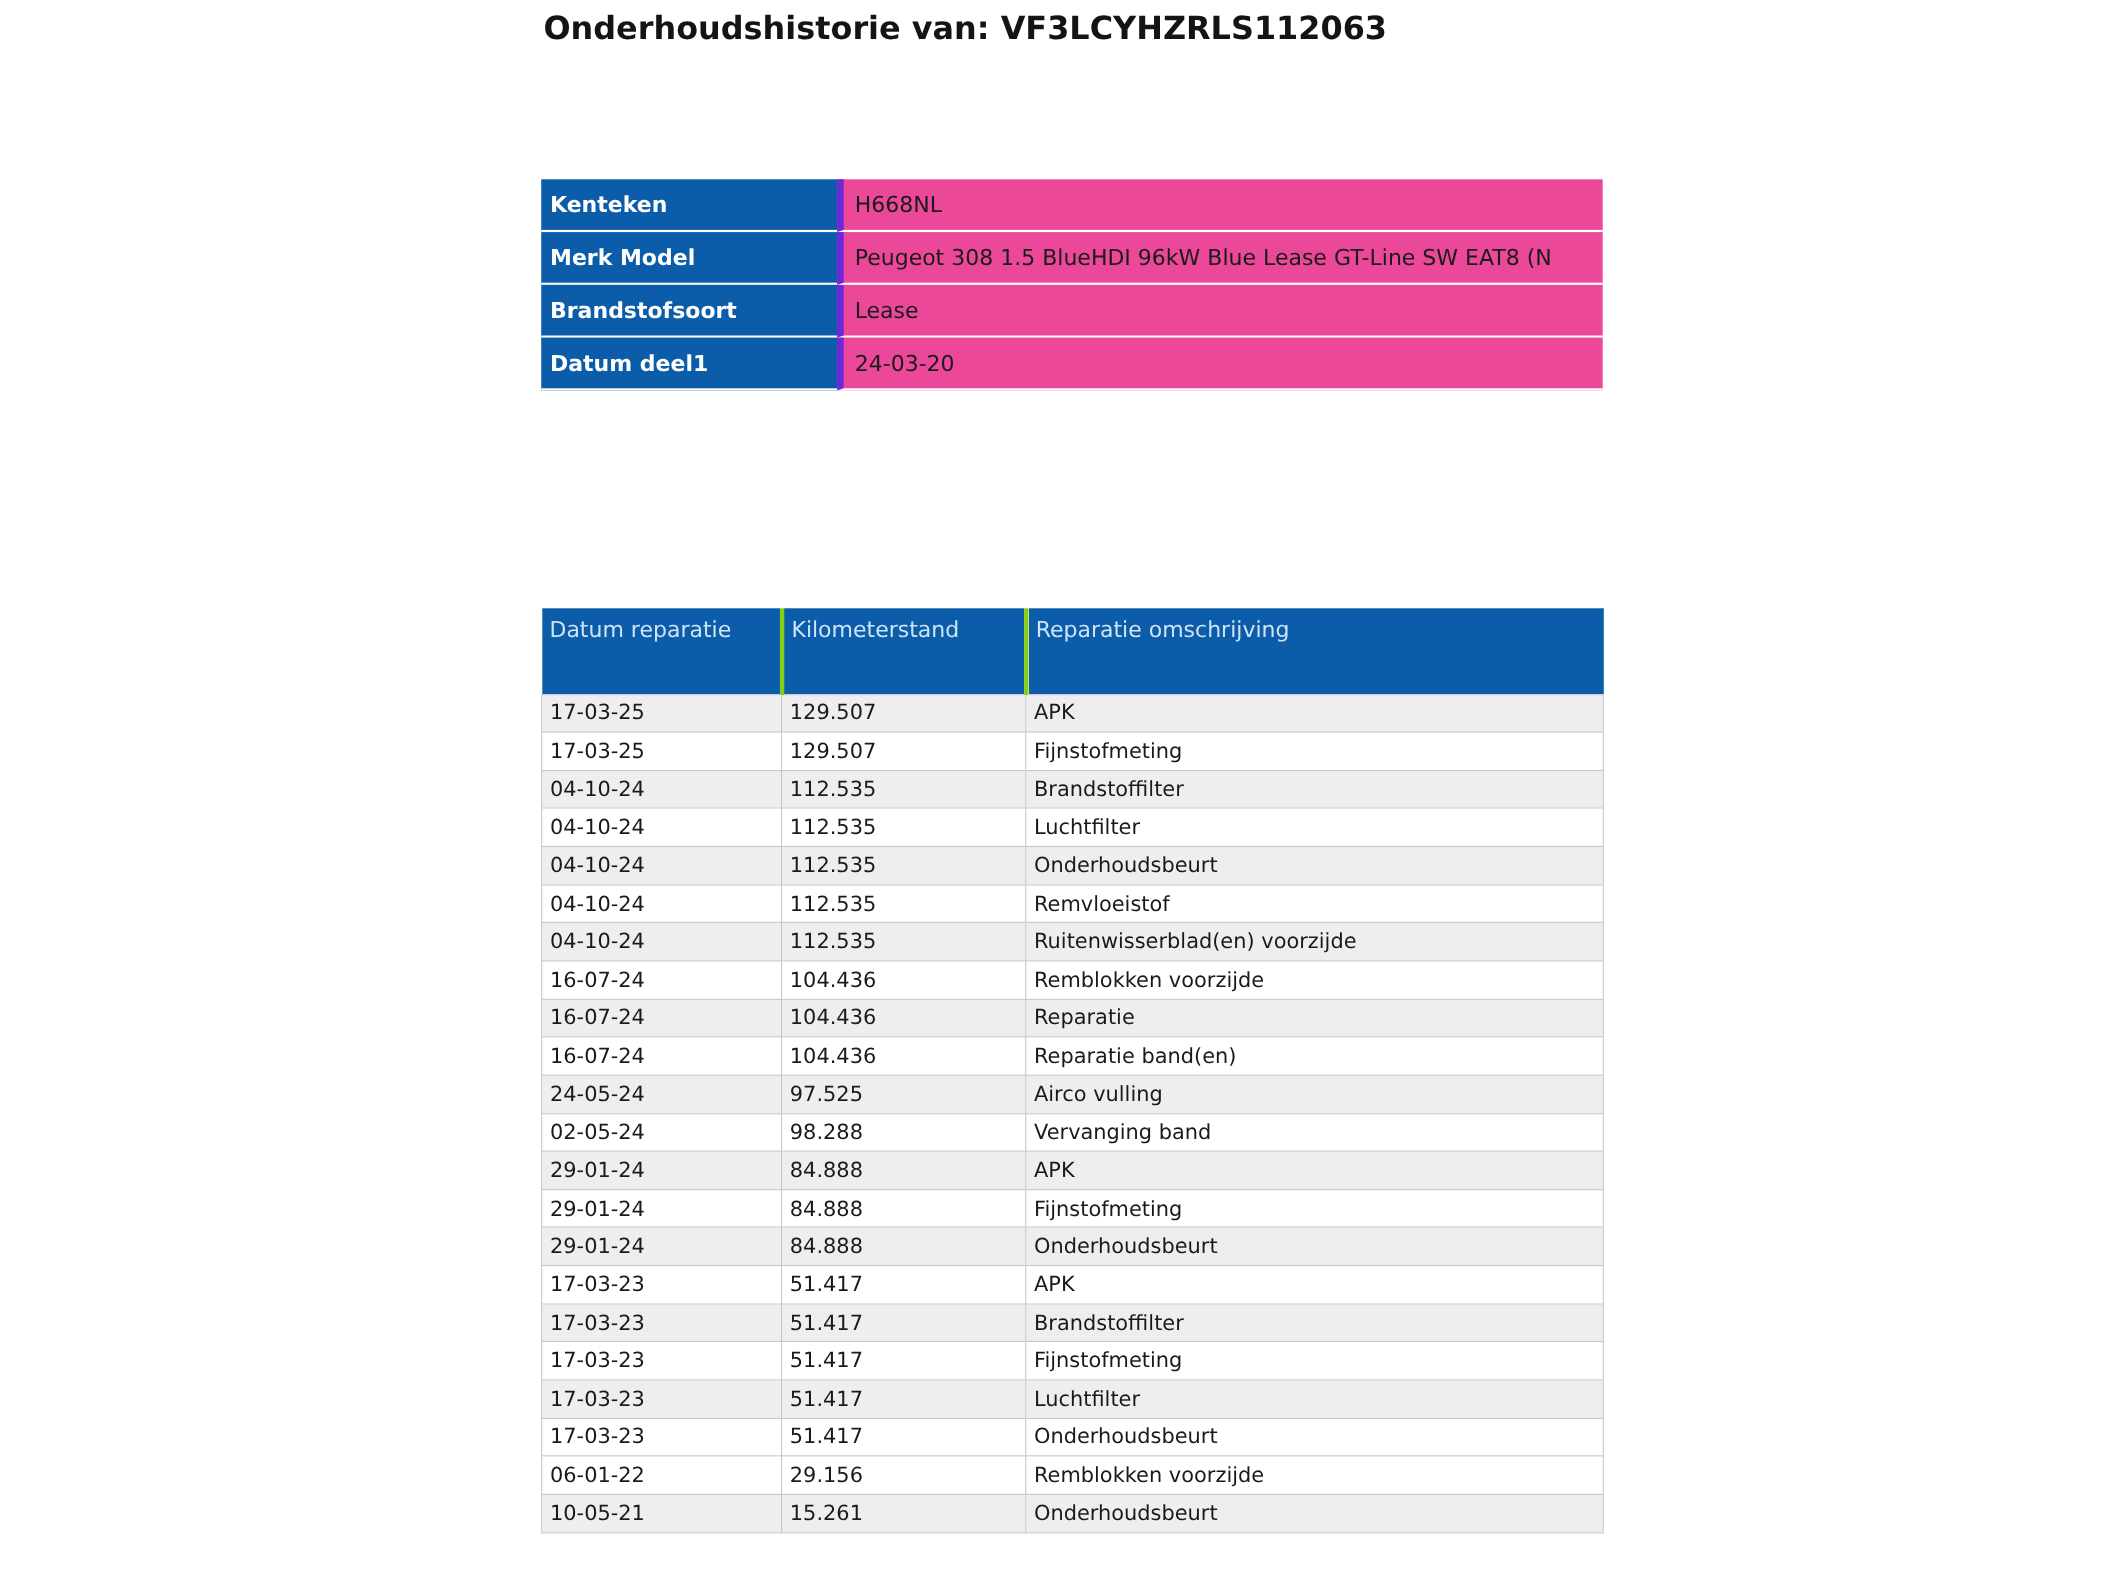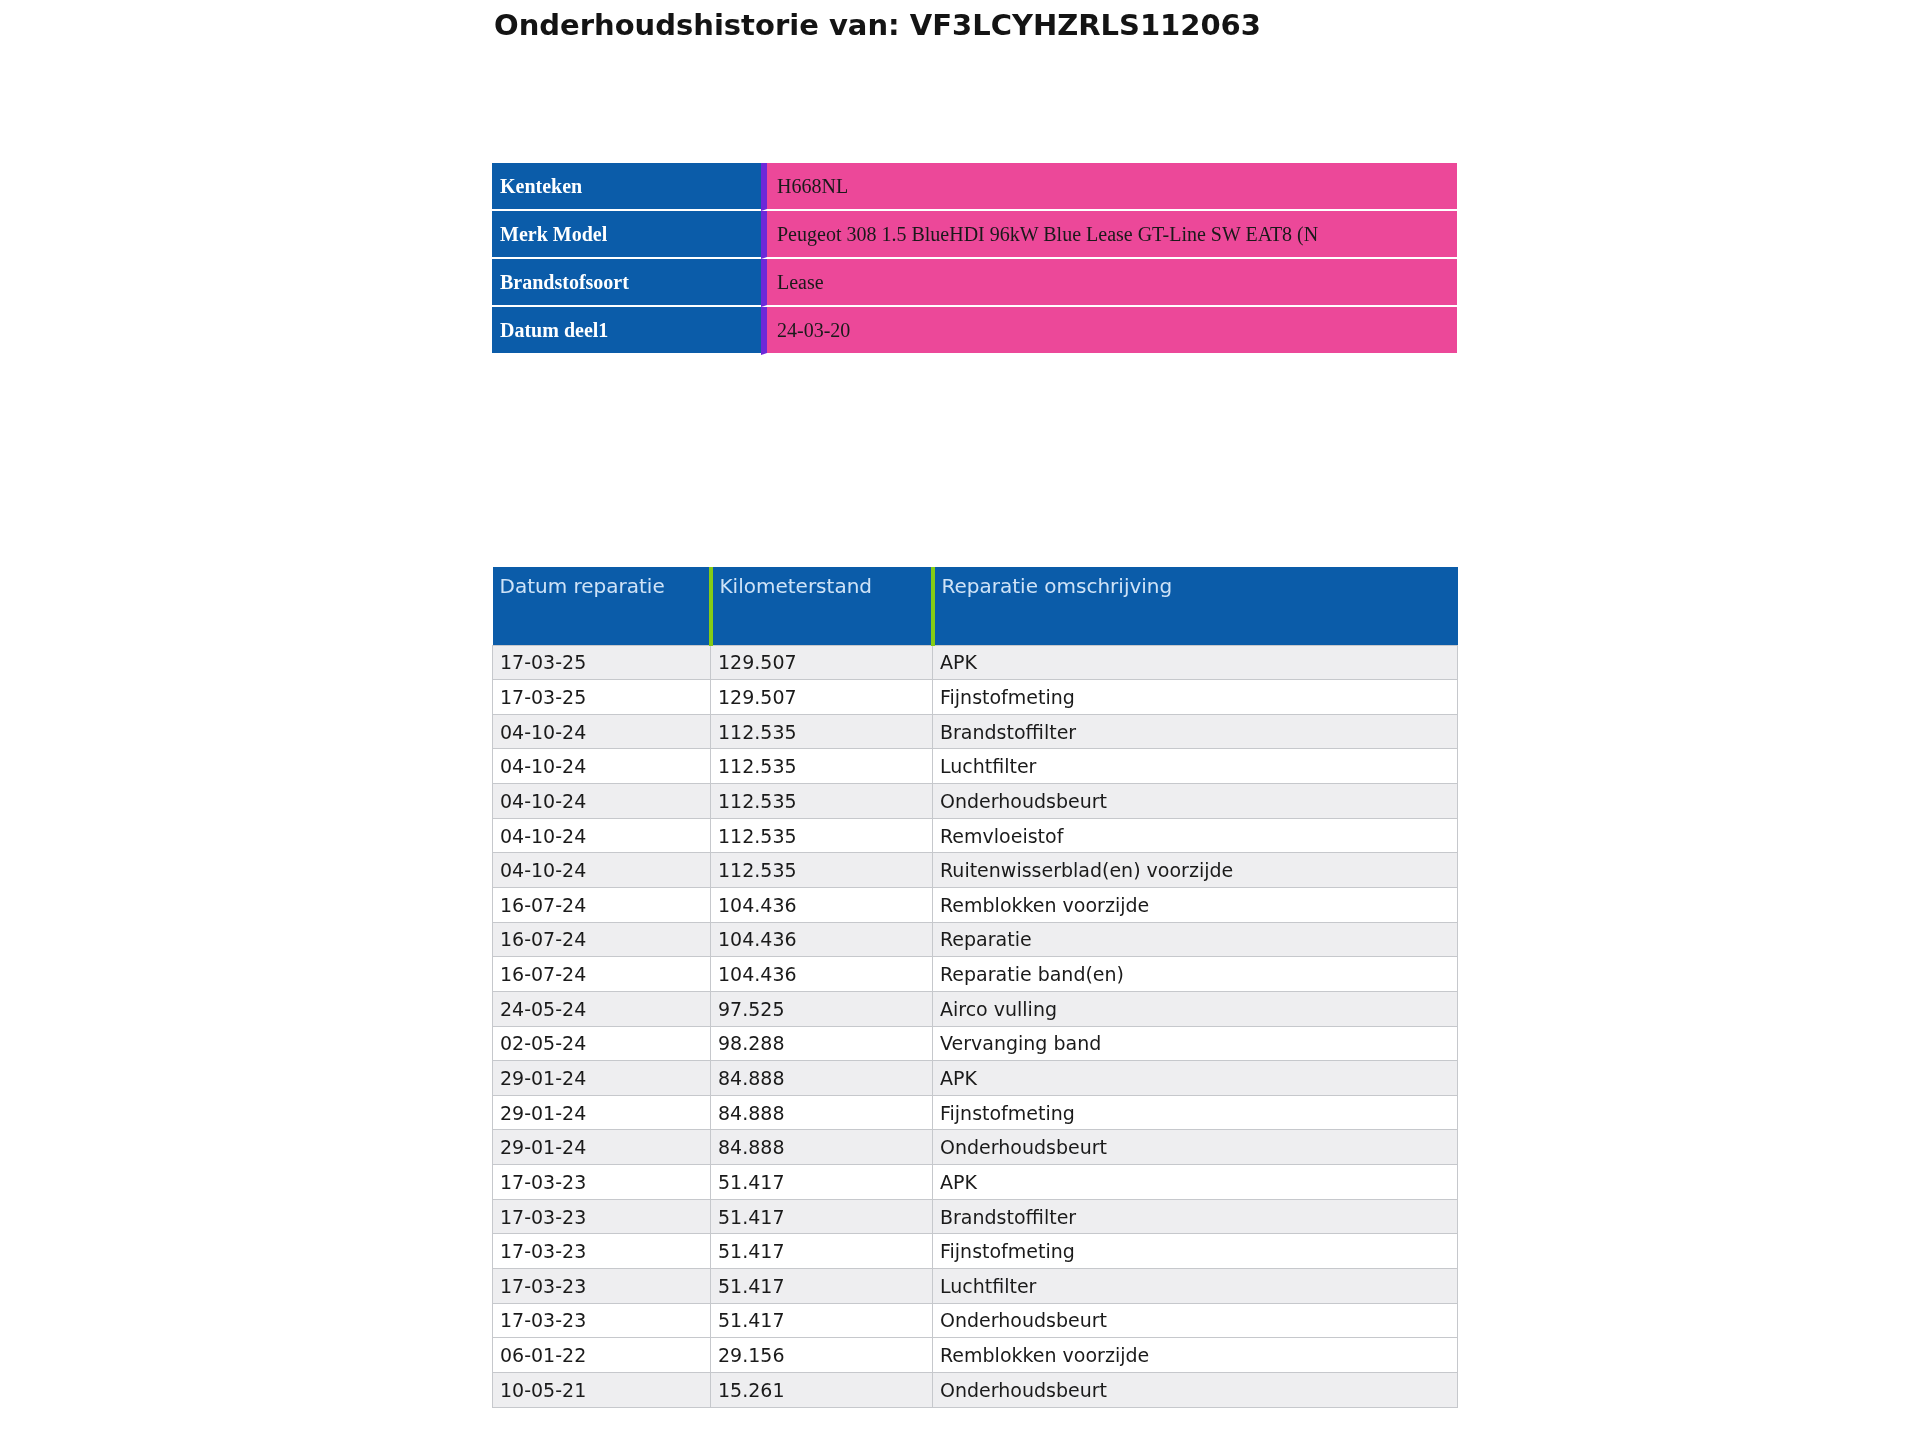--- a/index.html
+++ b/index.html
@@ -38,41 +38,40 @@
     border-spacing: 0;
     table-layout: fixed;
   }
   .vehicle-table td {
     height: 46px;
     font-size: 20px;
     vertical-align: middle;
     overflow: hidden;
     white-space: nowrap;
     border-bottom: 2px solid #ffffff;
-    font-family: Liberation Serif, serif;
   }
   .vehicle-table td.vlabel {
     width: 261px;
     background: #0b5ca9;
     color: #ffffff;
     font-weight: bold;
     padding: 0 0 0 8px;
   }
   .vehicle-table td.vvalue {
     background: #ec4899;
     color: #1a1a1a;
     padding: 0 0 0 10px;
     border-left: 6px solid #6d28d9;
   }
 
   
   .repair-table {
     position: absolute;
     left: 492px;
-    top: 567px;
+    top: 553px;
     width: 965px;
     border-collapse: collapse;
     table-layout: fixed;
     border-radius: 32px;
   }
   .repair-table th {
     background: #0b5ca9;
     color: #cfe3f7;
     font-weight: normal;
     font-size: 20px;

